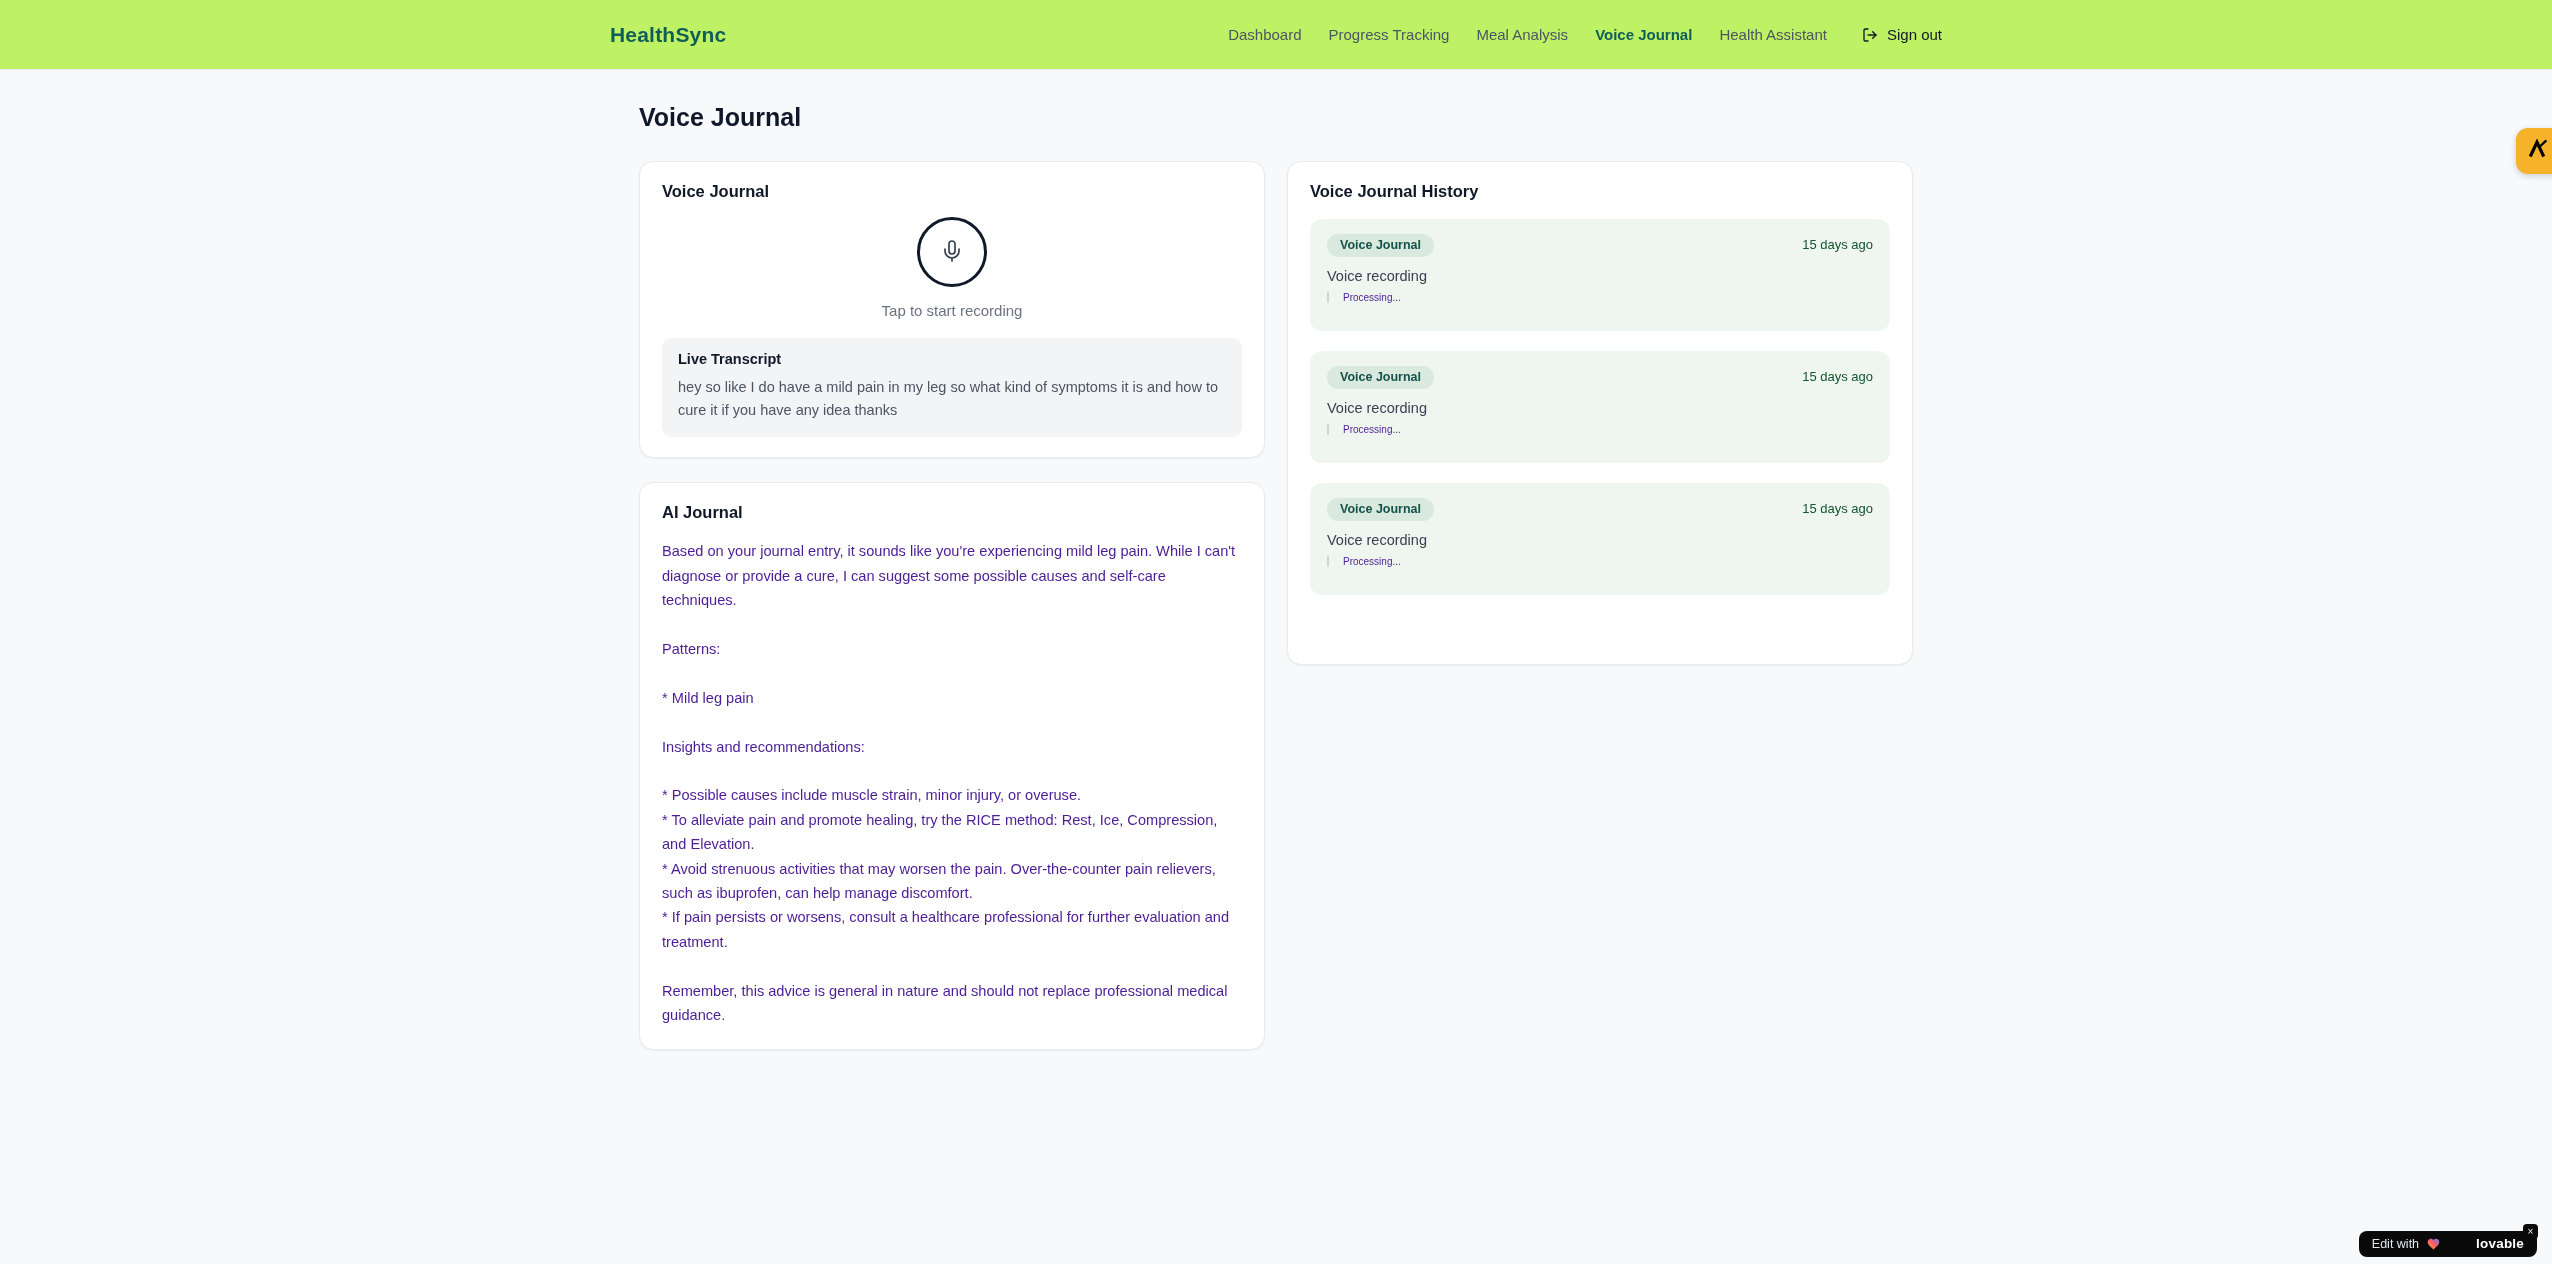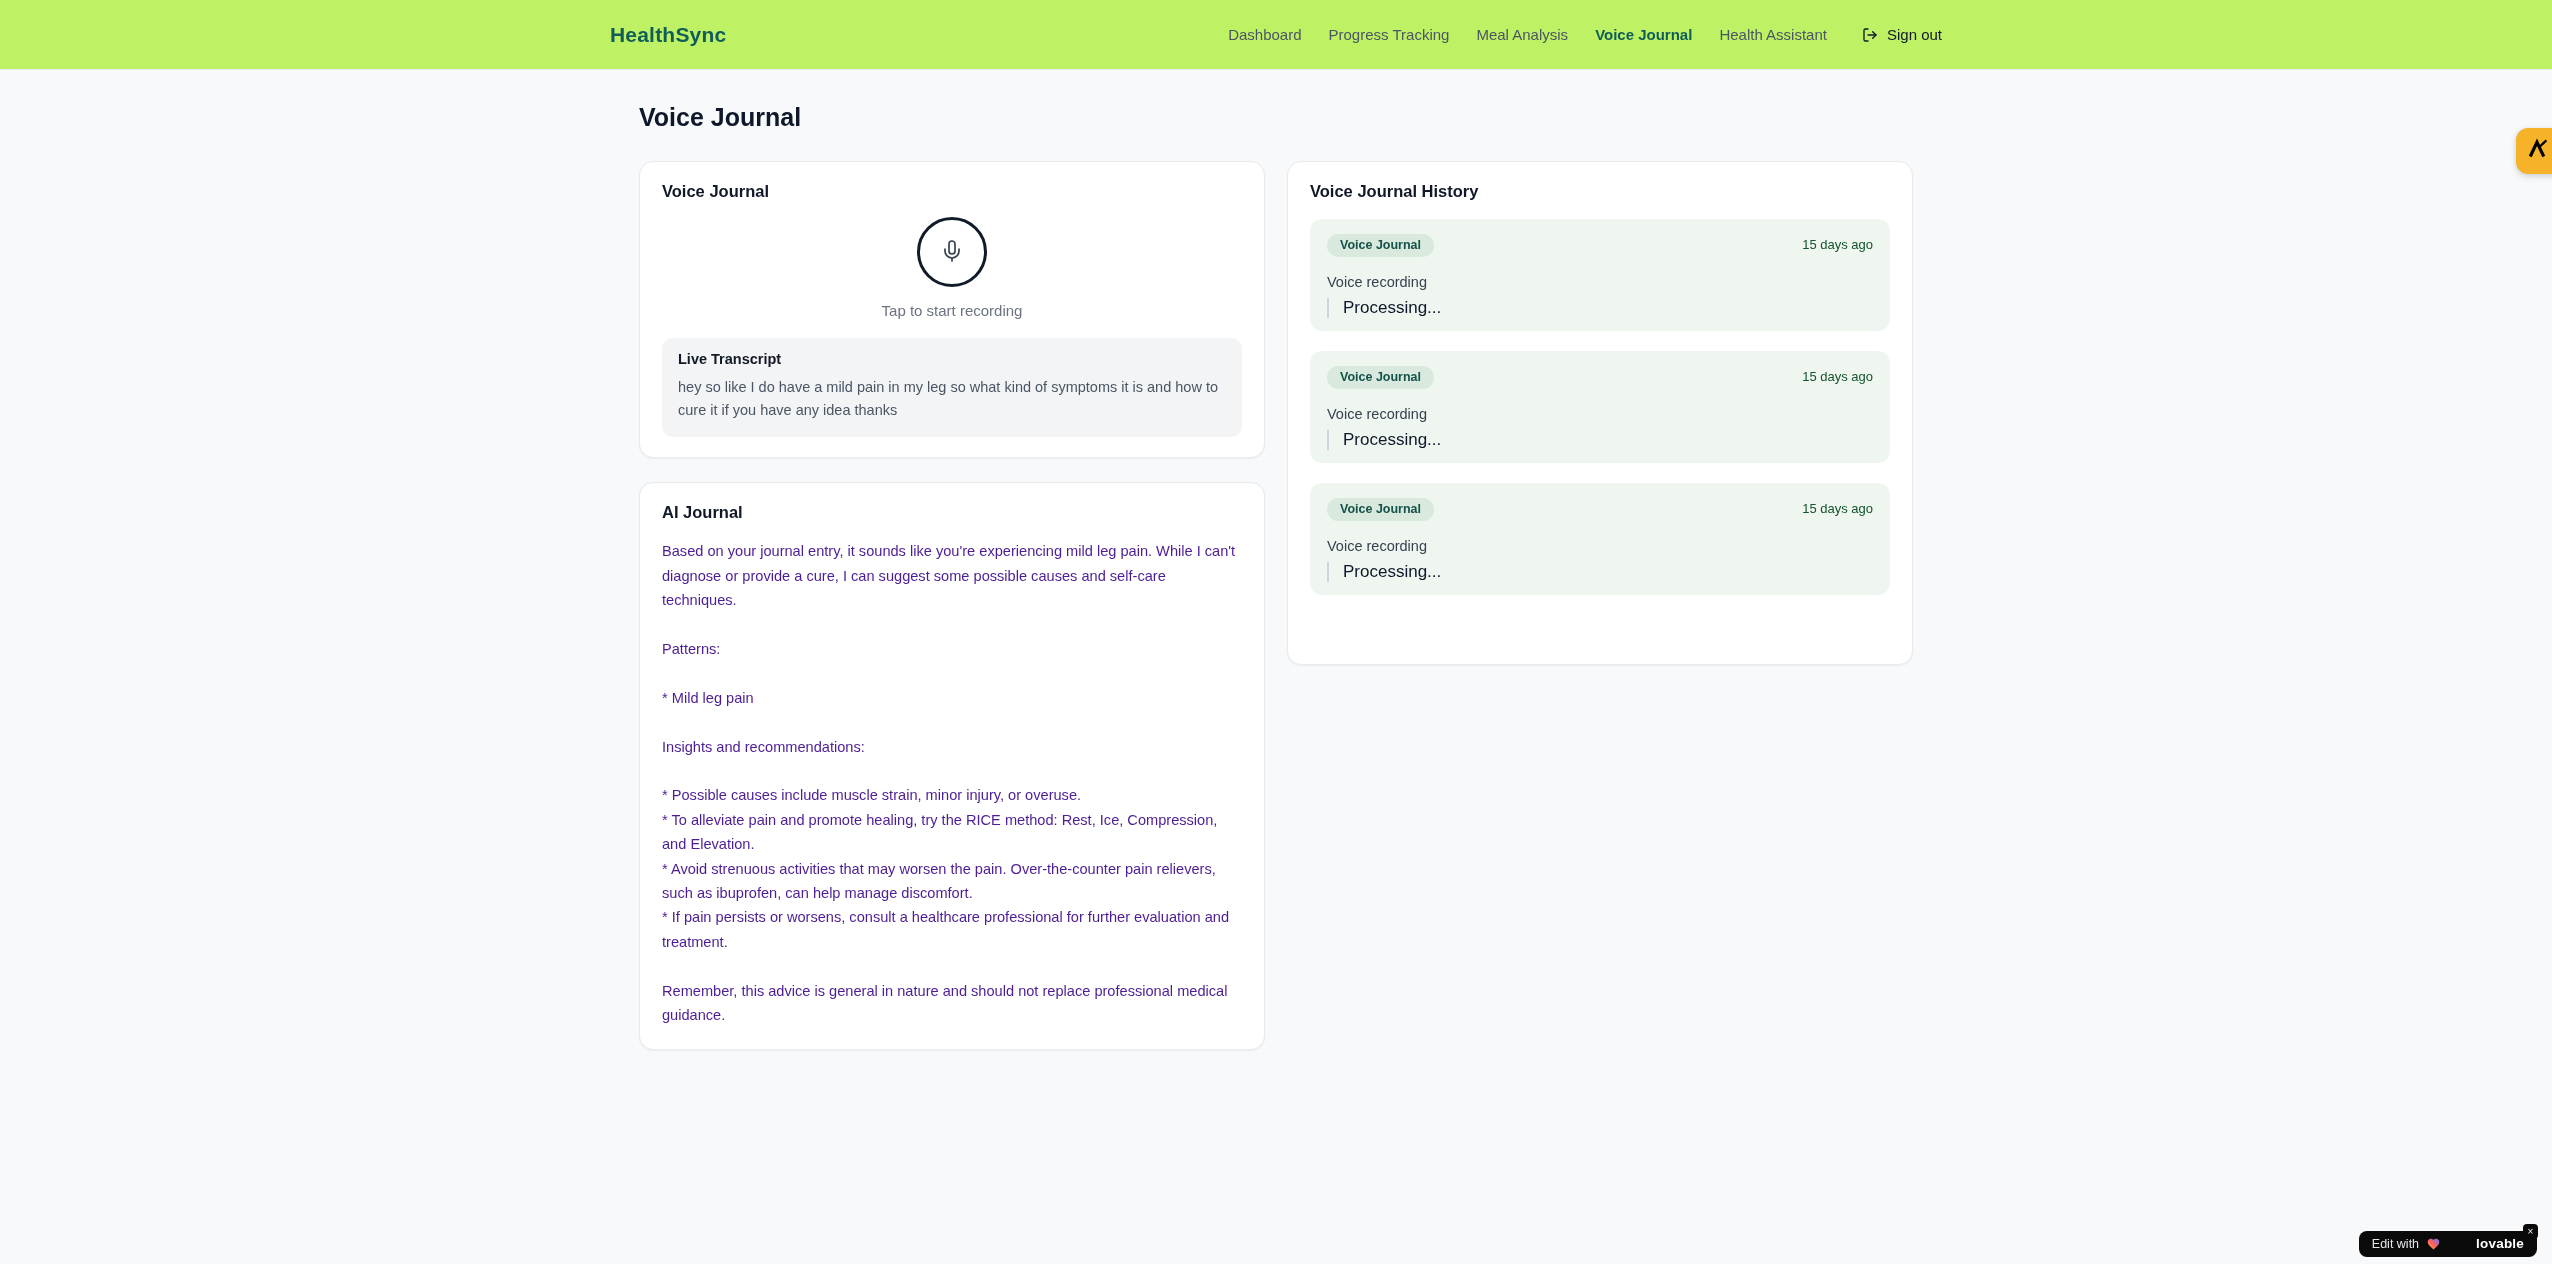--- a/index.html
+++ b/index.html
@@ -60,24 +60,24 @@
   
   .history-card { min-height:504px; }
   .entries { margin-top:18px; display:flex; flex-direction:column; gap:20px; }
   .entry { background:#eff6f0; border-radius:12px; padding:15px 17px; height:112px; }
   .entry-head { display:flex; justify-content:space-between; align-items:flex-start; }
   .badge {
     background:#d9e9de; color:#14524a; font-size:12.5px; font-weight:600;
     padding:4px 13px 5px; border-radius:999px; cursor:default;
   }
   .entry-time { color:#14532d; font-size:13px; margin-top:3px; }
-  .entry-title { margin-top:17px; font-size:14.5px; color:#374151; }
+  .entry-title { margin-top:11px; font-size:14.5px; color:#374151; }
   .entry-status {
     margin-top:8px; border-left:2px solid #d1d5db; padding-left:14px;
-    color:#0f172a; font-size:17px;
+    color:#4c1d95; font-size:10px;
   }
 
   
   .fab {
     position:absolute; top:128px; right:-16px;
     width:52px; height:46px; border-radius:12px;
     background:#f6b229; display:flex; align-items:center;
     padding-left:9px; cursor:pointer;
     box-shadow:0 2px 6px rgba(0,0,0,.18);
   }

